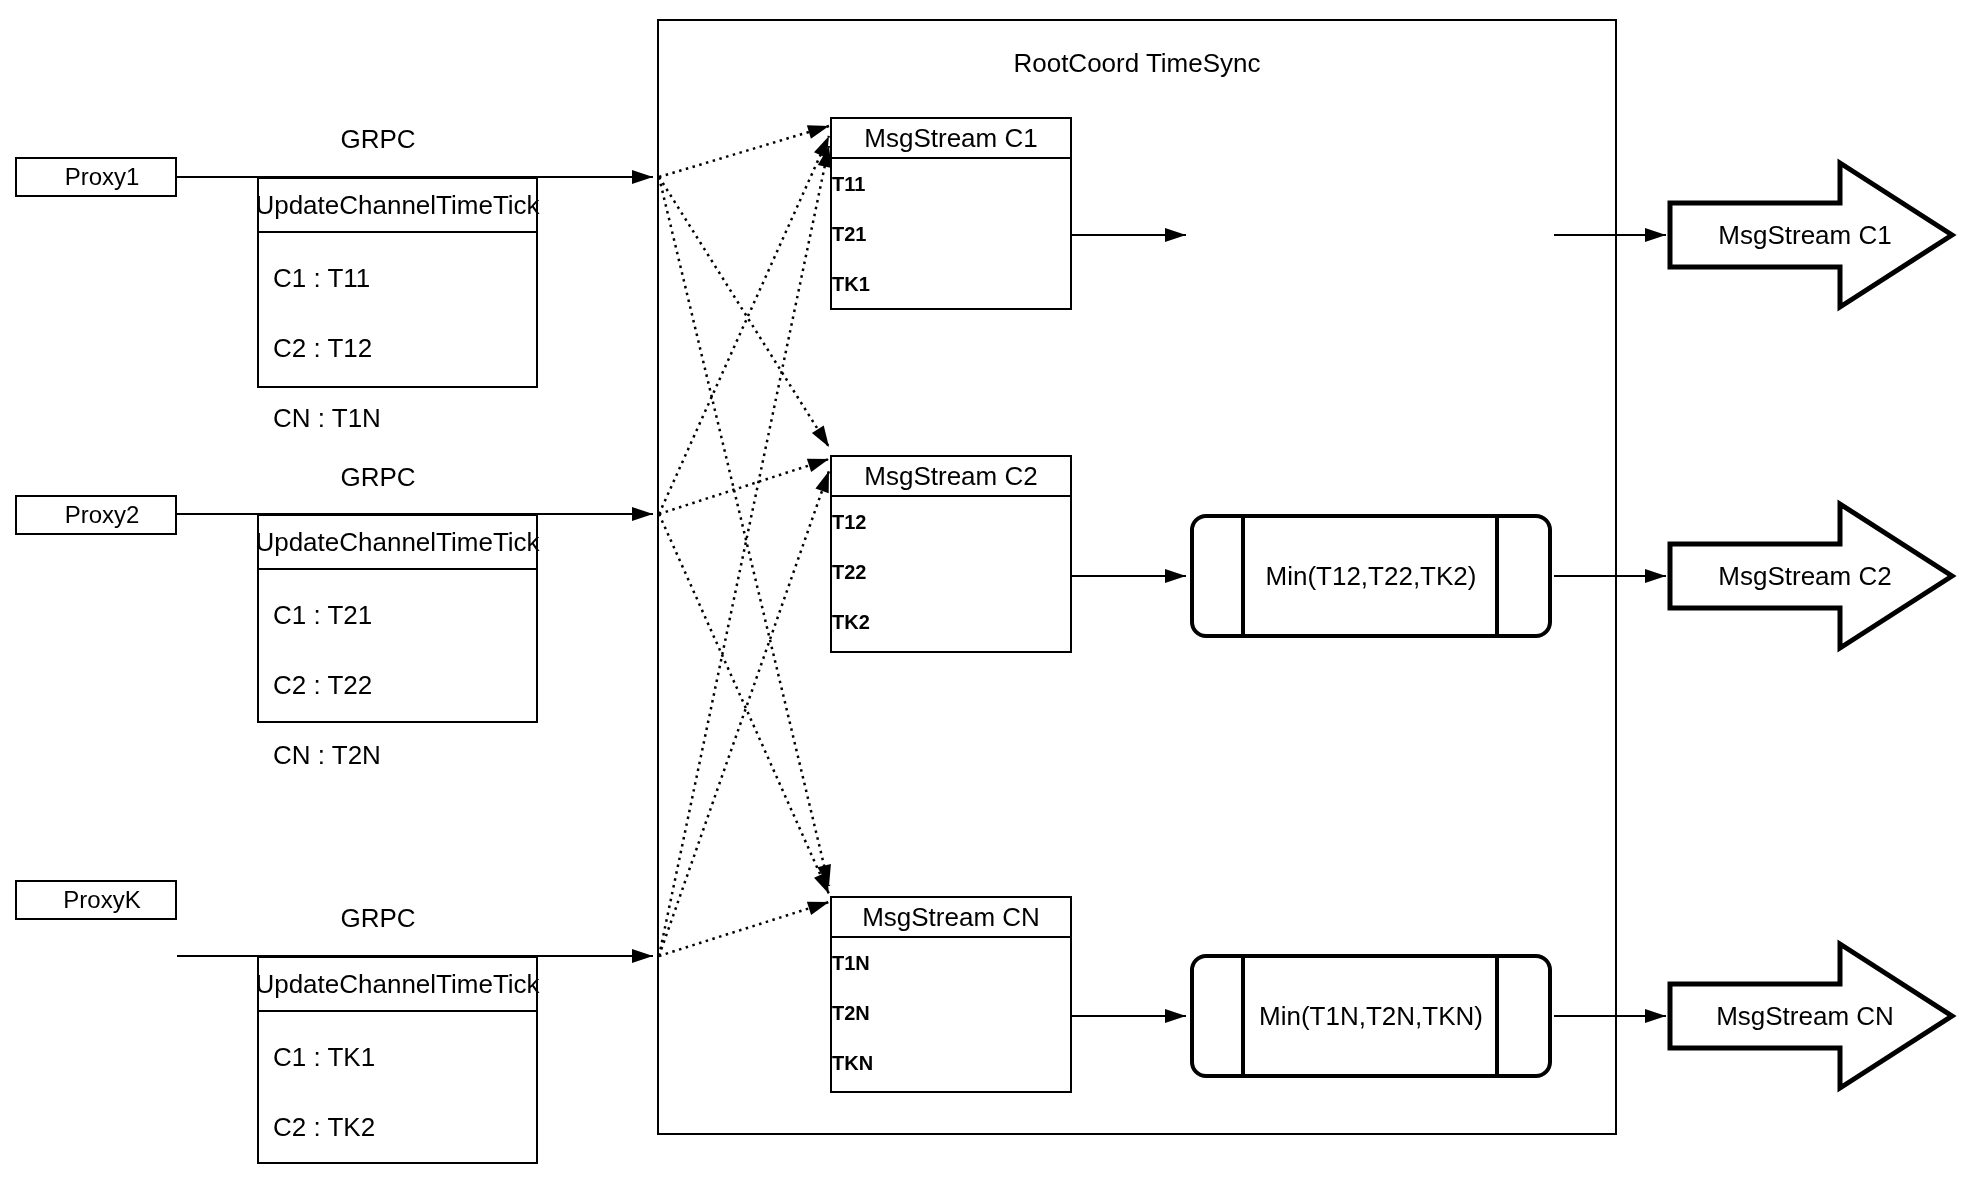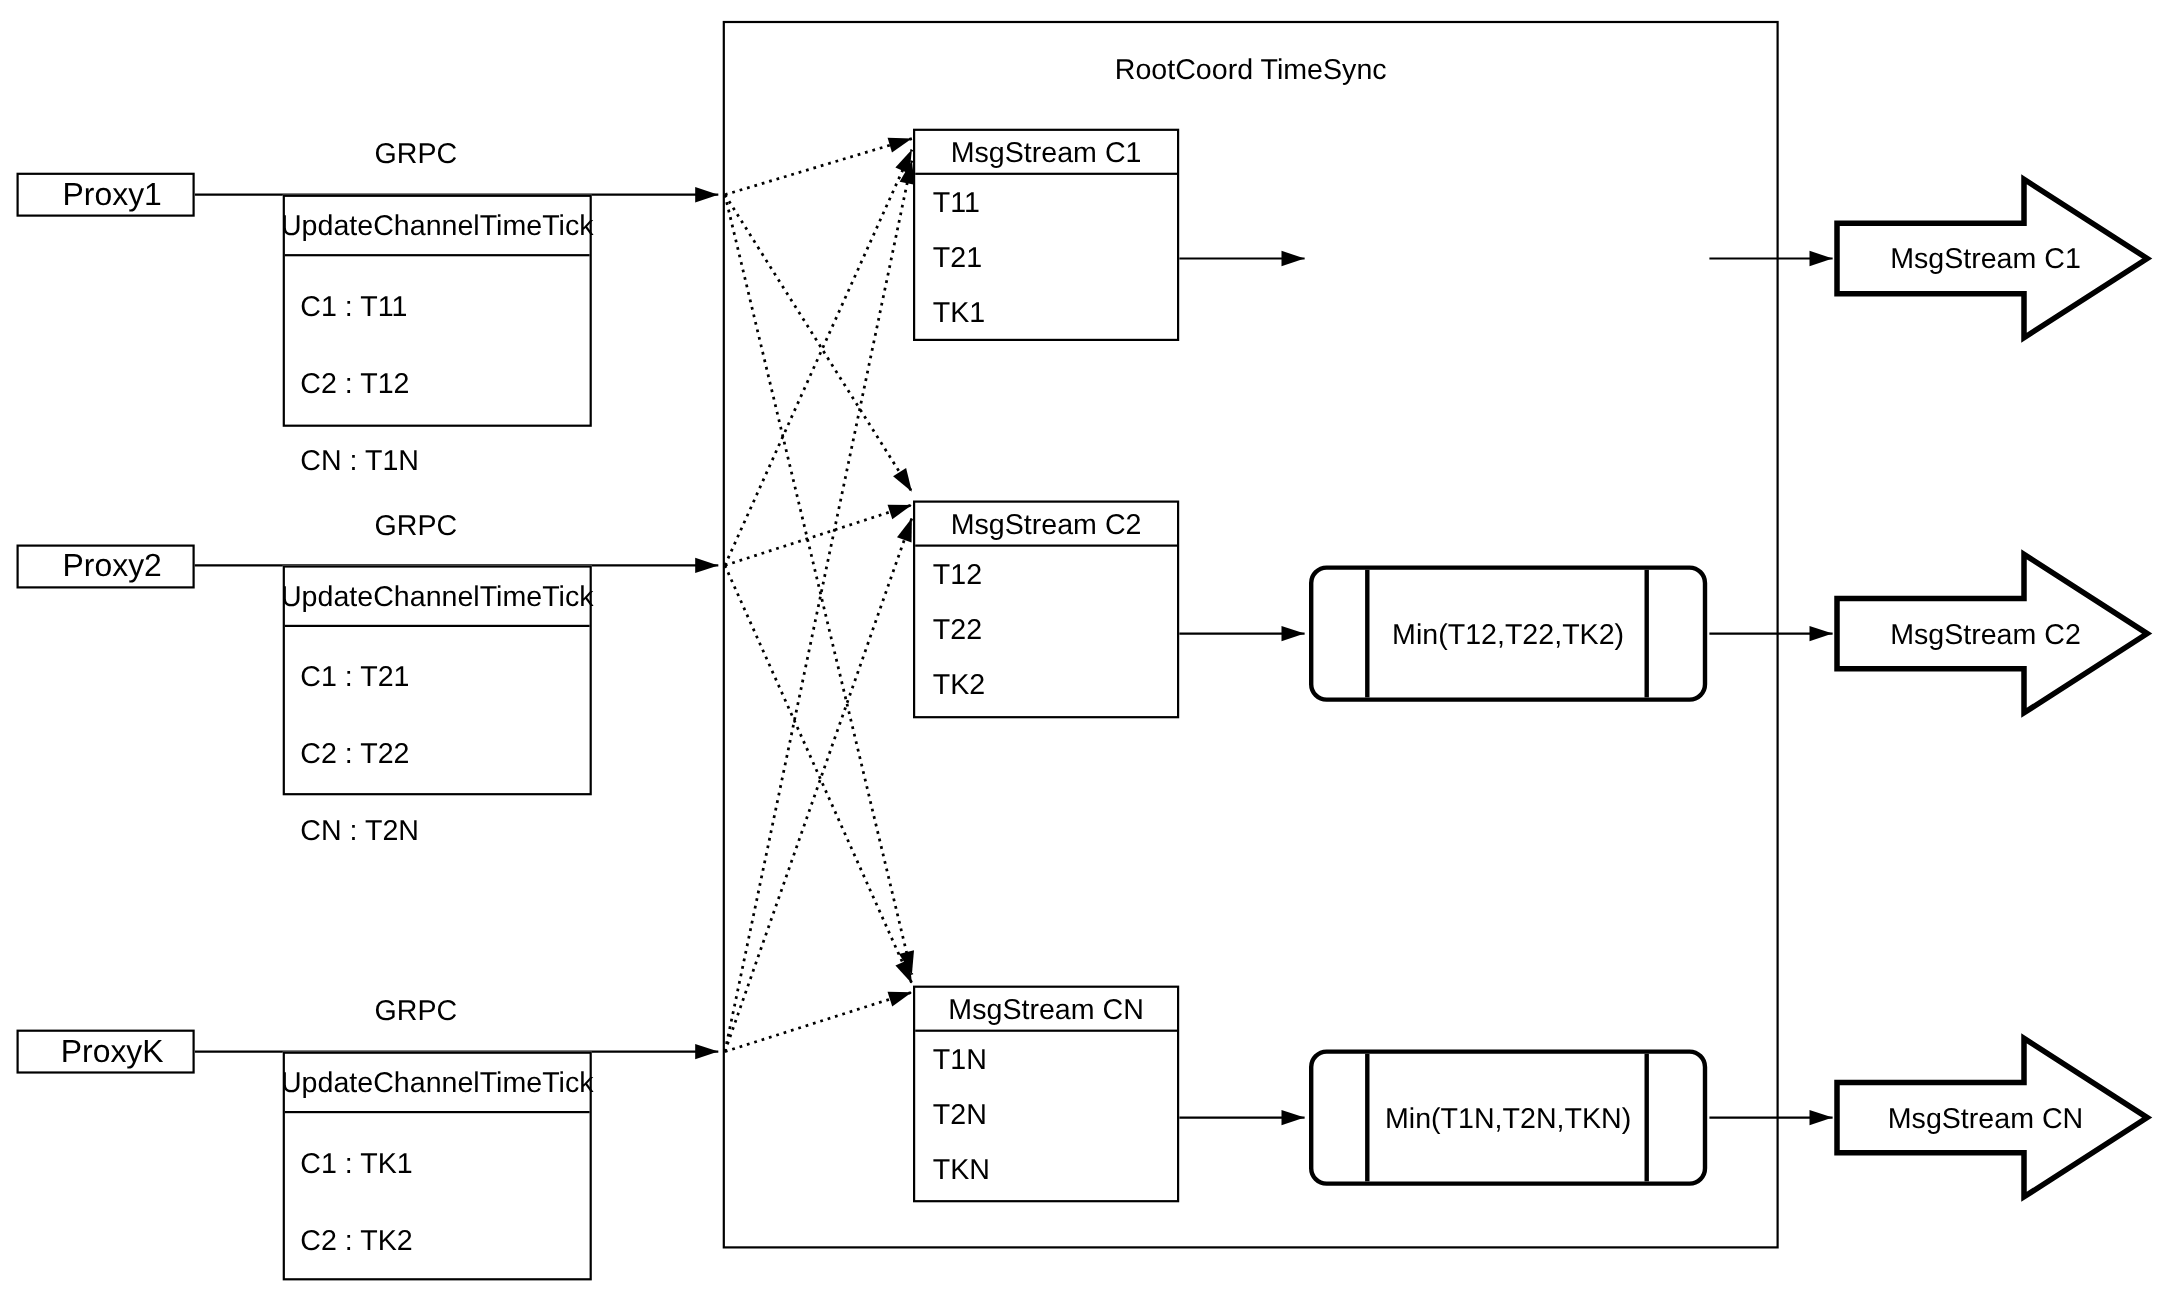--- a/index.html
+++ b/index.html
@@ -7,22 +7,22 @@
   .canvas { position:relative; width:1969px; height:1183px; background:#fff; overflow:hidden; }
   svg.wires { position:absolute; left:0; top:0; z-index:1; }
 
   .rootcoord { position:absolute; left:657px; top:19px; width:960px; height:1116px;
                border:2px solid #000; box-sizing:border-box; background:#fff; z-index:0; }
   .rc-title { position:absolute; left:0; top:28px; width:100%; text-align:center;
               font-size:26px; line-height:28px; }
 
   .proxy { position:absolute; left:15px; width:162px; height:40px; border:2.5px solid #000;
            box-sizing:border-box; background:#fff; display:flex; align-items:center;
-           justify-content:center; font-size:29px; z-index:2;padding-left:12px; }
-  #proxy1 { top:157px; } #proxy2 { top:495px; } #proxy3 { top:936px; }
+           justify-content:center; font-size:24px; z-index:2;padding-left:12px; }
+  #proxy1 { top:157px; } #proxy2 { top:495px; } #proxy3 { top:880px; }
 
   .grpc { position:absolute; left:318px; width:120px; height:28px; line-height:28px;
           text-align:center; font-size:26px; z-index:2; }
   #grpc1 { top:125px; } #grpc2 { top:463px; } #grpc3 { top:904px; }
 
   .utable { position:absolute; left:257px; width:281px; border:2.5px solid #000;
             box-sizing:border-box; background:#fff; z-index:2; }
   #utable1 { top:177px; height:211px; }
   #utable2 { top:514px; height:209px; }
   #utable3 { top:956px; height:208px; }
@@ -30,21 +30,21 @@
                  justify-content:center; font-size:26px; }
   .utable .row { height:50px; display:flex; align-items:center; padding-left:14px; font-size:26px;margin-top:20px; }
 
   .stable { position:absolute; left:830px; width:242px; border:2.5px solid #000;
             box-sizing:border-box; background:#fff; z-index:2; }
   #stable1 { top:117px; height:193px; }
   #stable2 { top:455px; height:198px; }
   #stable3 { top:896px; height:197px; }
   .stable .hdr { height:38px; border-bottom:2.5px solid #000; display:flex; align-items:center;
                  justify-content:center; font-size:26px; }
-  .stable .row { height:50px; display:flex; align-items:center; padding-left:16px; font-size:26px; }
+  .stable .row { height:50px; display:flex; align-items:center; font-size:20px;font-weight:bold; }
 
   .minbox { position:absolute; left:1190px; width:362px; height:124px; border:4px solid #000;
             border-radius:16px; box-sizing:border-box; background:#fff; display:flex;
             align-items:center; justify-content:center; font-size:26px; z-index:2; }
   #min1 { top:173px; } #min2 { top:514px; } #min3 { top:954px; }
   .minbox .div-l { position:absolute; left:47px; top:0; bottom:0; width:4px; background:#000; }
   .minbox .div-r { position:absolute; right:49px; top:0; bottom:0; width:4px; background:#000; }
   .minbox .mlabel { position:relative; }
 
   .alabel { position:absolute; left:1685px; width:240px; height:28px; line-height:28px;

